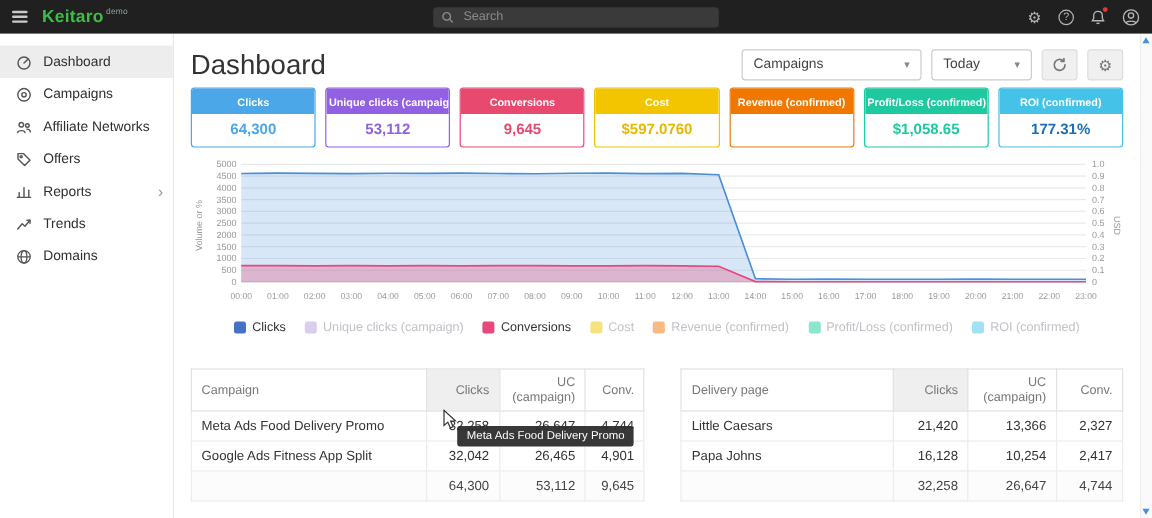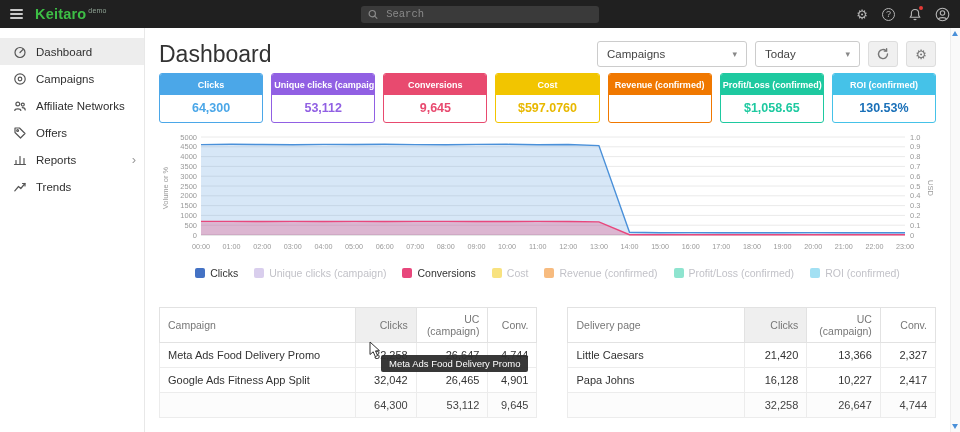--- a/index.html
+++ b/index.html
@@ -12,21 +12,21 @@
   
   .topbar { position:absolute; top:0; left:0; right:0; height:28px; background:#202020;
     display:flex; align-items:center; padding:0 10px; z-index:6; }
   .burger { margin-right:12px; cursor:pointer; }
   .burger i { display:block; width:13px; height:1.6px; background:#c9c9c9; margin:2.4px 0; border-radius:1px; }
   .logo { color:var(--brand,#3DBE45); font-weight:bold; font-size:14.5px; letter-spacing:.2px; }
   .logo sup { color:#8fa394; font-size:7px; font-weight:normal; margin-left:2px; }
   .search { position:absolute; left:50%; transform:translateX(-50%); width:238px; height:17px;
     background:#3a3a3a; border-radius:3px; display:flex; align-items:center; padding:0 7px; gap:6px; }
   .search input { background:transparent; border:none; outline:none; color:#bbb; font-size:10.5px;
-    width:100%; font-family:Liberation Mono, monospace; }
+    width:100%; font-family:Liberation Sans, sans-serif; }
   .search input::placeholder { color:#8a8a8a; }
   .topbar-right { margin-left:auto; display:flex; align-items:center; gap:14px; color:#b5b5b5; }
   .tb-icon { font-size:13px; line-height:1; cursor:pointer; position:relative; display:flex; align-items:center; }
   .help-icon { width:13px; height:13px; border:1.2px solid #b5b5b5; border-radius:50%; font-size:9px;
     display:flex; align-items:center; justify-content:center; }
   .bell-dot { position:absolute; top:-2px; right:-2px; width:4px; height:4px; background:#e53935; border-radius:50%; }
 
   
   .sidebar { position:absolute; top:28px; left:0; width:145px; bottom:0; background:#fff;
     border-right:1px solid #e8e8e8; padding-top:10px; }
@@ -38,21 +38,21 @@
 
   
   .main { position:absolute; left:145px; top:28px; right:10px; bottom:0; padding:0 14px; overflow:hidden; background:#fff; }
   .page-header { display:flex; align-items:center; margin-top:9px; height:34px; }
   .page-title { font-size:23px; color:#333; font-weight:400; }
   .controls { margin-left:auto; display:flex; gap:8px; align-items:center; }
   .select { border:1px solid #ccc; border-radius:3px; height:26px; display:flex; align-items:center;
     justify-content:space-between; padding:0 9px; font-size:11.5px; color:#444; background:#fff; cursor:pointer; }
   .select .chev { color:#888; font-size:9px; margin-left:8px; }
   .sel-campaigns { width:150px; }
-  .sel-date { width:105px; }
+  .sel-date { width:84px; }
   .icon-btn { width:30px; height:26px; border:1px solid #ddd; background:#f0f0f0; border-radius:3px;
     display:flex; align-items:center; justify-content:center; color:#777; font-size:13px; cursor:pointer; }
 
   
   .cards { display:flex; gap:8px; margin-top:2px; }
   .card { flex:1; border:1px solid var(--c,#999); border-radius:3px; overflow:hidden; background:#fff; min-width:0; }
   .card-head { background:var(--c,#999); color:#fff; font-size:9px; font-weight:bold; text-align:center;
     padding:6px 2px 5px; white-space:nowrap; overflow:hidden; }
   .card-value { color:var(--vc,var(--c,#333)); font-size:12.5px; font-weight:bold; text-align:center; padding:6px 0 7px; }
 
@@ -167,20 +167,28 @@
       </svg>
     <span>Reports</span>
     <span class="side-chevron">›</span>
   </div>
   <div class="side-item">
     <svg width="14" height="14" viewBox="0 0 14 14" fill="none" stroke="#555" stroke-width="1.2" stroke-linecap="round" stroke-linejoin="round">
         <path d="M1.8 10.8 L5.5 6.5 L7.8 8.5 L12 3.5"></path>
         <path d="M9.5 3.5 L12 3.5 L12 6"></path>
       </svg>
     <span>Trends</span>
+  </div>
+  <div class="side-item">
+    <svg width="14" height="14" viewBox="0 0 14 14" fill="none" stroke="#555" stroke-width="1.1">
+        <circle cx="7" cy="7" r="5.2"></circle>
+        <ellipse cx="7" cy="7" rx="2.4" ry="5.2"></ellipse>
+        <path d="M1.8 7 L12.2 7"></path>
+      </svg>
+    <span>Domains</span>
   </div>
 </aside>
 
 <main class="main">
 
   <div class="page-header">
     <h1 class="page-title">Dashboard</h1>
     <div class="controls">
       <div class="select sel-campaigns">
         <span>Campaigns</span>
@@ -221,21 +229,21 @@
     </div>
     <div class="card" style="--c: #F07800; --vc: #F07800;">
       <div class="card-head">Revenue (confirmed)</div>
     </div>
     <div class="card" style="--c: #1EC9A0; --vc: #1EC9A0;">
       <div class="card-head">Profit/Loss (confirmed)</div>
       <div class="card-value">$1,058.65</div>
     </div>
     <div class="card" style="--c: #45C2E8; --vc: #1A70B8;">
       <div class="card-head">ROI (confirmed)</div>
-      <div class="card-value">130.53%</div>
+      <div class="card-value">177.31%</div>
     </div>
   </div>
 
   <div class="chart-block">
     <svg id="chart-svg" width="777" height="132" viewBox="0 0 777 132">
         <line x1="42" y1="104" x2="746" y2="104" stroke="#eaeaea" stroke-width="1"></line>
         <text x="38" y="106.5" text-anchor="end" font-size="7.5" fill="#999">0</text>
         <line x1="42" y1="94.2" x2="746" y2="94.2" stroke="#eaeaea" stroke-width="1"></line>
         <text x="38" y="96.7" text-anchor="end" font-size="7.5" fill="#999">500</text>
         <line x1="42" y1="84.4" x2="746" y2="84.4" stroke="#eaeaea" stroke-width="1"></line>
@@ -389,21 +397,21 @@
       <tbody>
         <tr>
           <td>Little Caesars</td>
           <td class="num">21,420</td>
           <td class="num">13,366</td>
           <td class="num">2,327</td>
         </tr>
         <tr>
           <td>Papa Johns</td>
           <td class="num">16,128</td>
-          <td class="num">10,227</td>
+          <td class="num">10,254</td>
           <td class="num">2,417</td>
         </tr>
       </tbody>
       <tfoot>
         <tr>
           <td></td>
           <td class="num">32,258</td>
           <td class="num">26,647</td>
           <td class="num">4,744</td>
         </tr>

